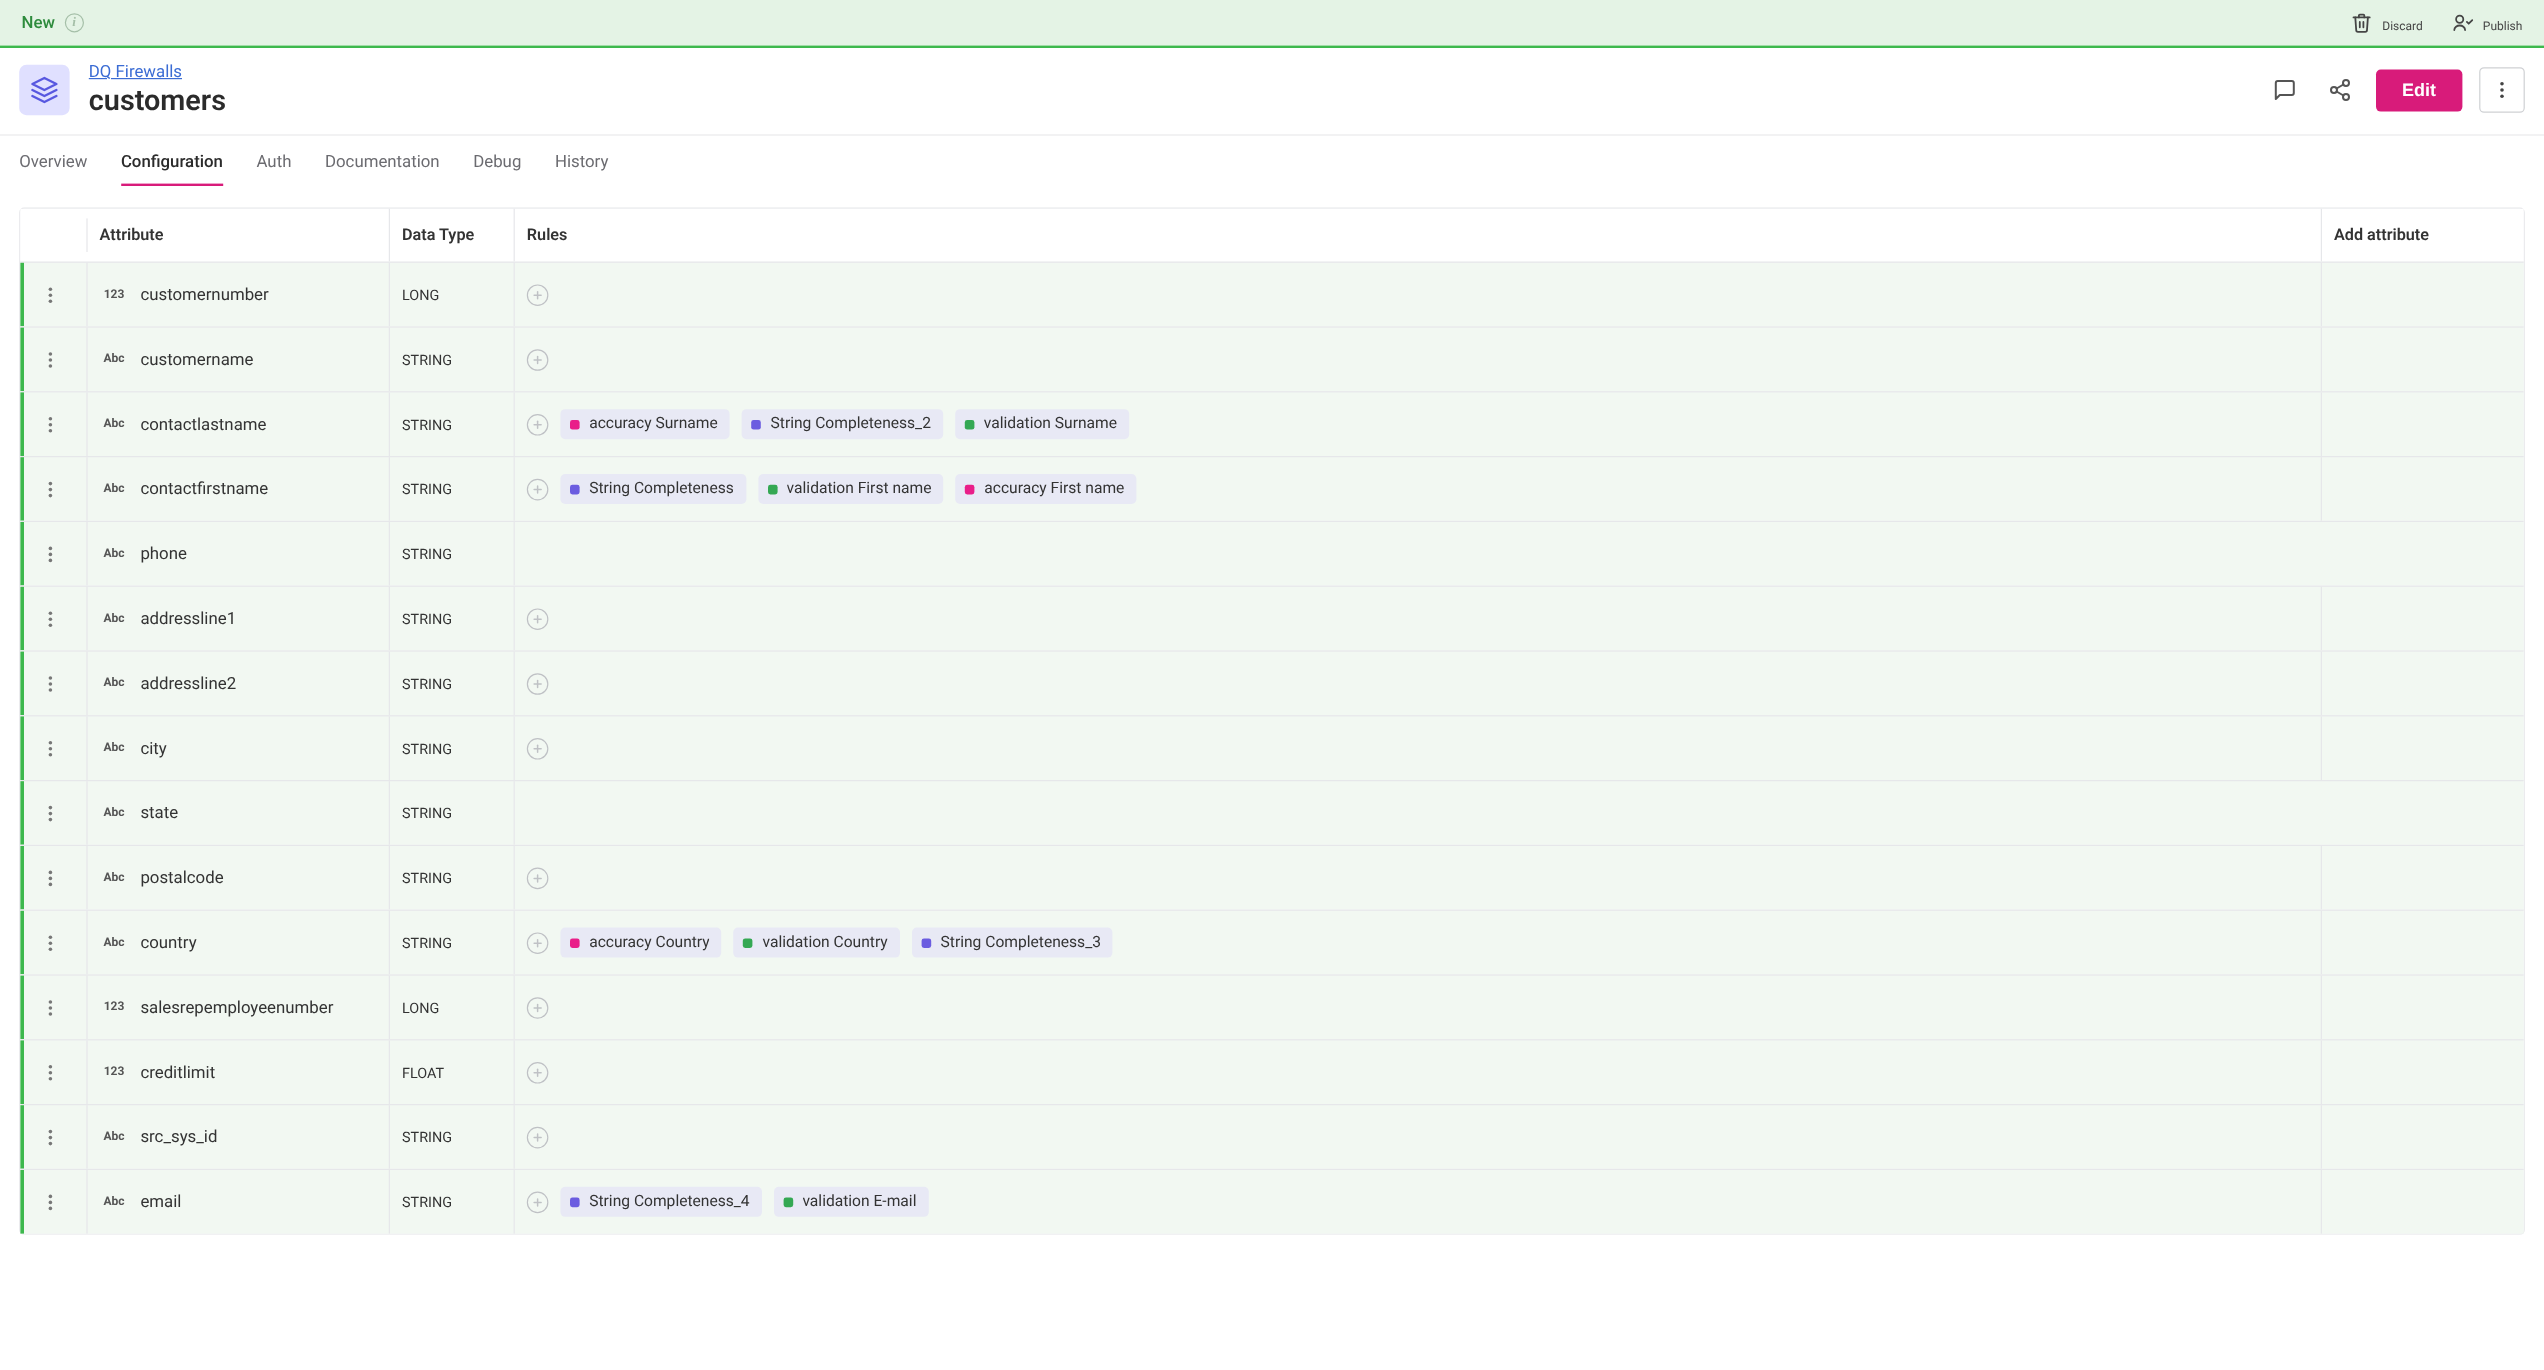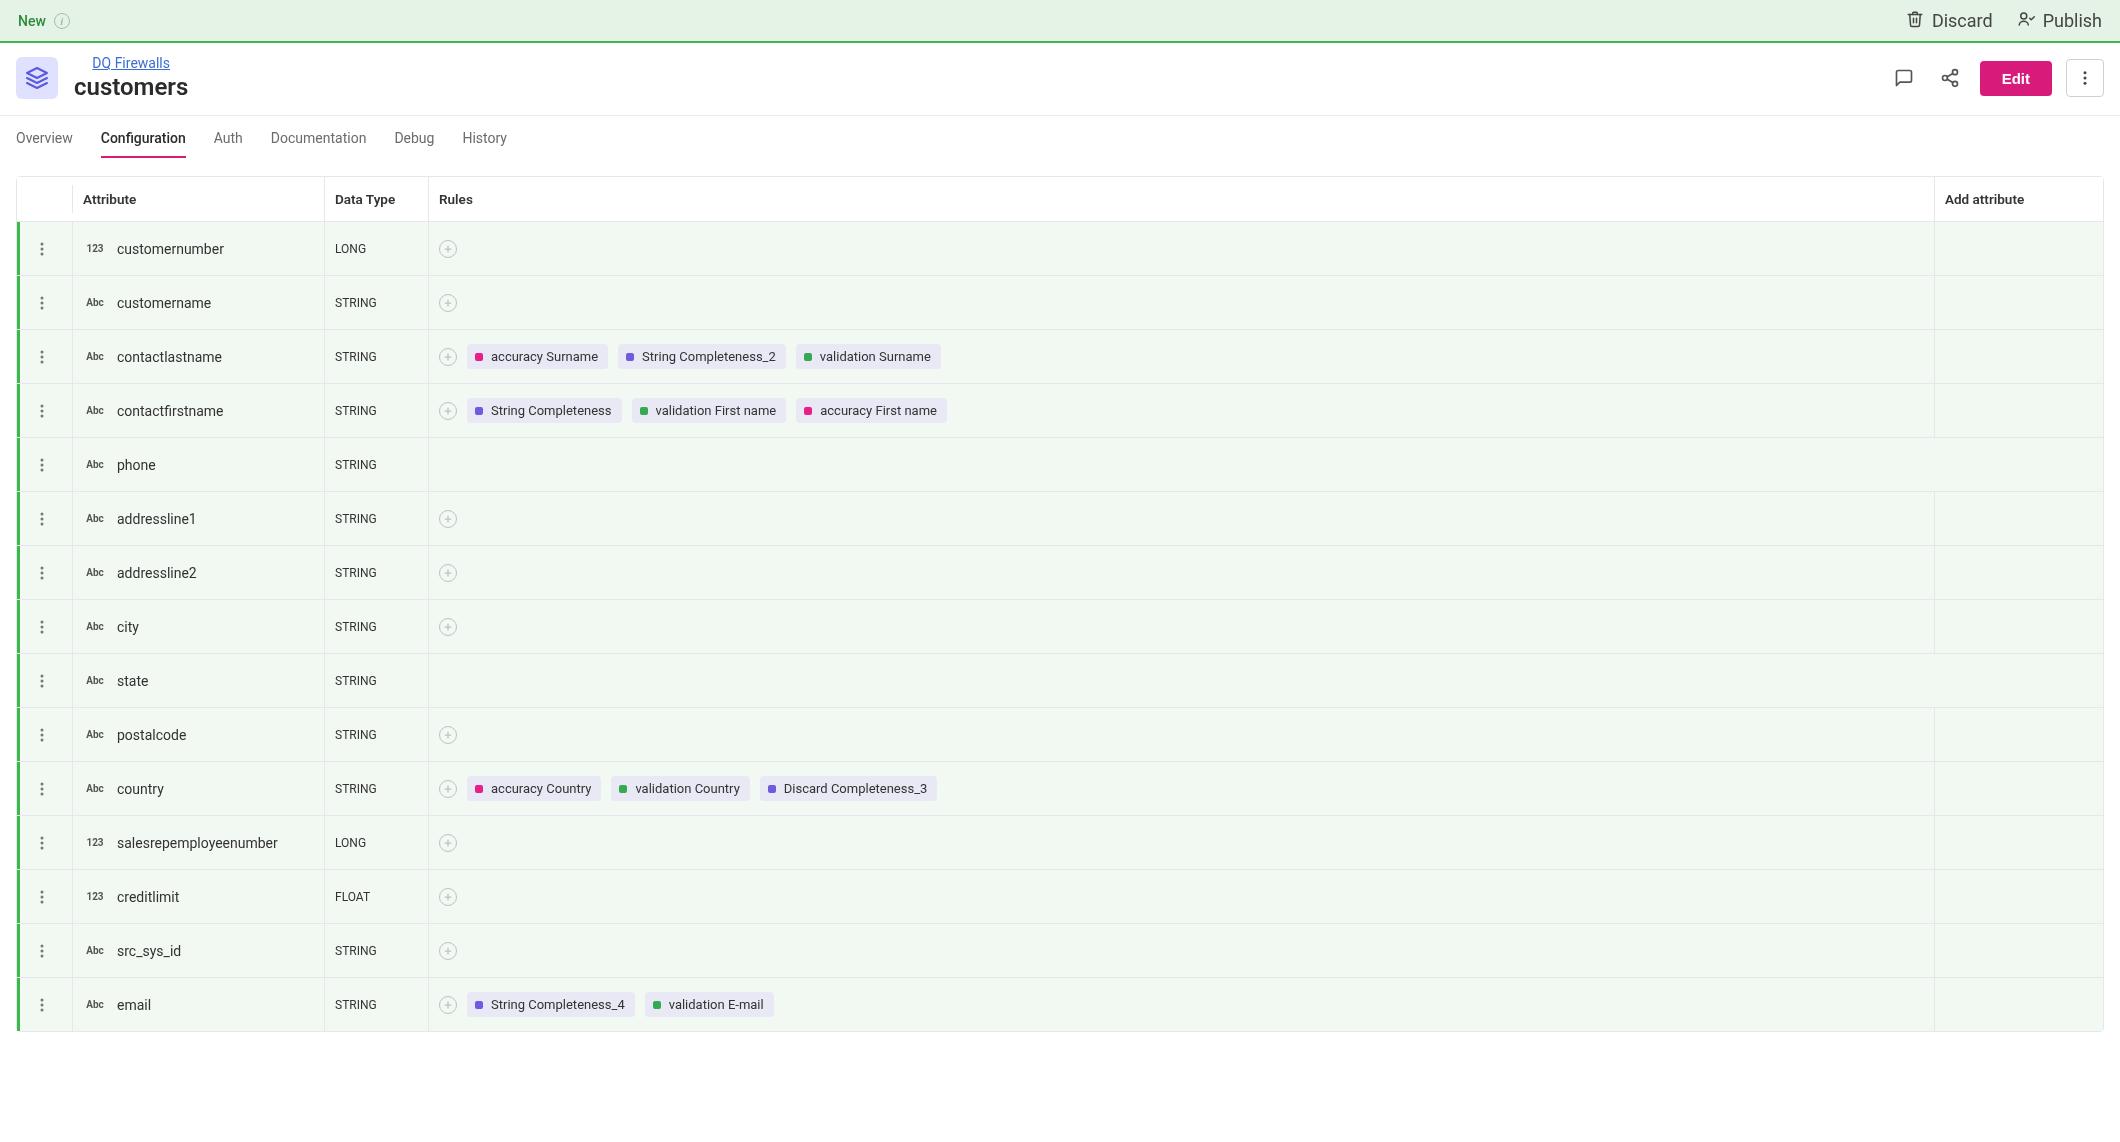--- a/index.html
+++ b/index.html
@@ -22,30 +22,30 @@
   .status-left { display: flex; align-items: center; gap: 8px; }
   .status-left .new-label { color: #2e8b3d; font-weight: 500; font-size: 14px; }
   .info-icon {
     width:16px; height:16px; border-radius:50%;
     border:1.5px solid #a5bfa8; color:#a5bfa8;
     display:inline-flex; align-items:center; justify-content:center;
     font-size:11px; font-weight:bold;
     font-family: Georgia, serif; font-style: italic;
   }
   .status-right { display:flex; align-items:center; gap:24px; }
-  .status-btn { display:flex; align-items:flex-start; gap:8px; cursor:pointer; color:#454545; font-size:18px; }
+  .status-btn { display:flex; align-items:flex-end; gap:8px; cursor:pointer; color:#454545; font-size:10px; }
   .status-btn svg { stroke:#454545; }
 
   
   .page-header {
     display:flex; align-items:center; justify-content:space-between;
     padding: 12px 16px 14px 16px;
     border-bottom:1px solid #eaeaec;
   }
-  .header-left { display:flex; align-items:center; gap:16px;text-align:center; }
+  .header-left { display:flex; align-items:center; gap:16px; }
   .layers-badge {
     width:42px; height:42px; border-radius:6px; background:#e0e0ff;
     display:flex; align-items:center; justify-content:center;
     color:#5858e0;
   }
   .title-block { display:flex; flex-direction:column; gap:2px; }
   .breadcrumb { color:#3b6cd4; font-size:14px; }
   .page-title { font-size:24px; font-weight:600; color:#2b2b2b; }
   .header-right { display:flex; align-items:center; gap:14px; }
   .icon-btn {
@@ -478,21 +478,21 @@
           <span class="rule-chip">
             <span class="dot" style="background: rgb(233, 30, 137);"></span>
             <span class="lbl">accuracy Country</span>
           </span>
           <span class="rule-chip">
             <span class="dot" style="background: rgb(52, 168, 83);"></span>
             <span class="lbl">validation Country</span>
           </span>
           <span class="rule-chip">
             <span class="dot" style="background: rgb(107, 92, 224);"></span>
-            <span class="lbl">Discard Completeness_3</span>
+            <span class="lbl">String Completeness_3</span>
           </span>
         </div>
         <div class="col-add"></div>
       </div>
       <div class="attr-row">
         <div class="col-handle">
           <svg width="12" height="16" viewBox="0 0 12 16" fill="#777">
             <circle cx="3" cy="3" r="1.5"></circle>
             <circle cx="3" cy="8" r="1.5"></circle>
             <circle cx="3" cy="13" r="1.5"></circle>

